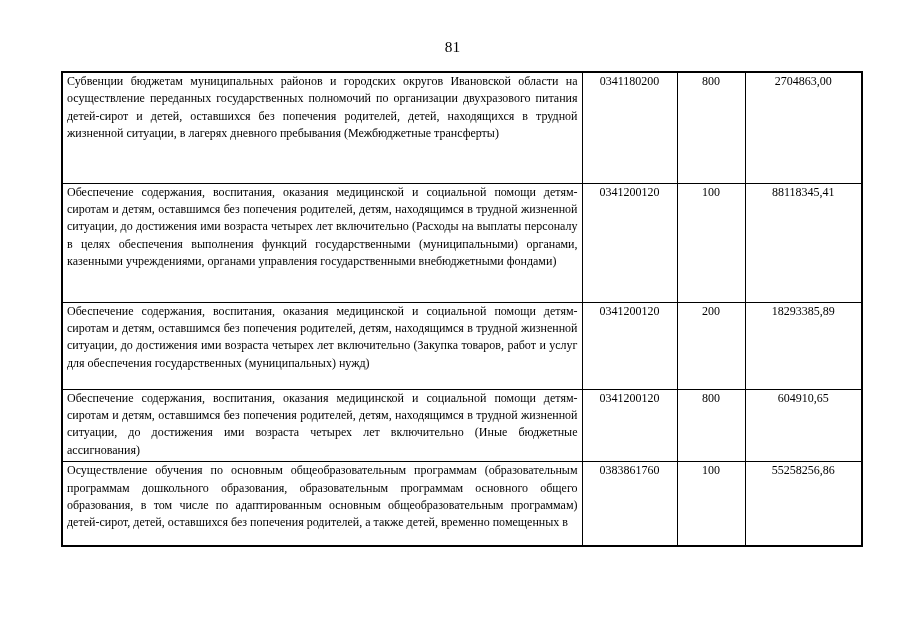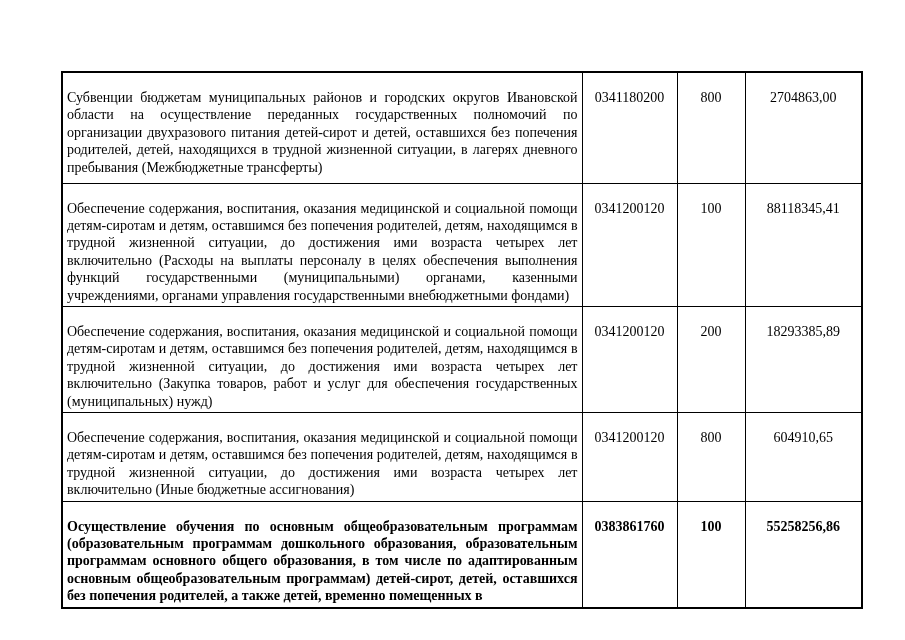--- a/index.html
+++ b/index.html
@@ -32,23 +32,23 @@
     top: 71px;
     left: 61px;
     width: 800px;
     border-collapse: collapse;
     table-layout: fixed;
     border: 2px solid #000;
   }
   table.budget td {
     border: 1px solid #000;
     vertical-align: top;
-    font-size: 14px;
+    font-size: 12px;
     line-height: 17.4px;
-    padding: 16px 4px 2px 4px;
+    padding: 0 4px 2px 4px;
     overflow: hidden;
   }
   td.desc {
     text-align: justify;
     text-justify: inter-word;
   }
   td.num {
     text-align: center;
     padding-left: 2px;
     padding-right: 2px;
@@ -56,20 +56,21 @@
   col.c-desc   { width: 520px; }
   col.c-code   { width: 95px; }
   col.c-type   { width: 68px; }
   col.c-amount { width: 117px; }
 </style>
 </head>
 <body>
 
 <div class="page">
 
+  <div class="page-number">81</div>
 
   <table class="budget">
     <colgroup>
       <col class="c-desc">
       <col class="c-code">
       <col class="c-type">
       <col class="c-amount">
     </colgroup>
     <tbody>
       <tr style="height:111px;">
@@ -89,21 +90,21 @@
         <td class="num">0341200120</td>
         <td class="num">200</td>
         <td class="num">18293385,89</td>
       </tr>
       <tr style="height:63px;">
         <td class="desc">Обеспечение содержания, воспитания, оказания медицинской и социальной помощи детям-сиротам и детям, оставшимся без попечения родителей, детям, находящимся в трудной жизненной ситуации, до достижения ими возраста четырех лет включительно (Иные бюджетные ассигнования)</td>
         <td class="num">0341200120</td>
         <td class="num">800</td>
         <td class="num">604910,65</td>
       </tr>
-      <tr style="height:84px;font-weight:bold;">
+      <tr style="height:84px;">
         <td class="desc">Осуществление обучения по основным общеобразовательным программам (образовательным программам дошкольного образования, образовательным программам основного общего образования, в том числе по адаптированным основным общеобразовательным программам) детей-сирот, детей, оставшихся без попечения родителей, а также детей, временно помещенных в</td>
         <td class="num">0383861760</td>
         <td class="num">100</td>
         <td class="num">55258256,86</td>
       </tr>
     </tbody>
   </table>
 
 </div>
 

